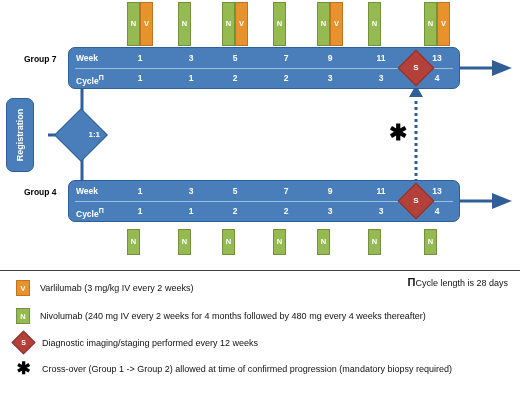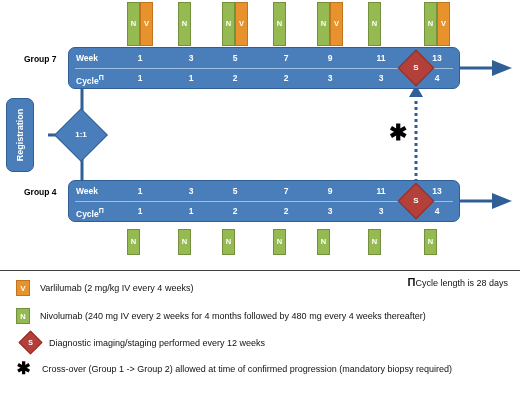--- a/index.html
+++ b/index.html
@@ -121,21 +121,21 @@
     transform:rotate(45deg);
     box-sizing:border-box;
   }
   .diamond .dtext{
     position:relative;
     color:#ffffff;
     font-size:8px;
     font-weight:bold;
     line-height:1;
   }
-  .d-rand{width:38px;height:38px;}
+  .d-rand{width:38px;height:38px;justify-content:flex-end;}
   .d-rand .dshape{background:#4a7ebb;border:1.5px solid #2f5f96;}
   .d-s{width:26px;height:26px;}
   .d-s .dshape{background:#b4403a;border:1.5px solid #8c2f2b;}
 
   
   svg.lines{position:absolute;left:0;top:0;width:520px;height:272px;overflow:visible;}
 
   
   .asterisk{
     position:absolute;
@@ -371,31 +371,31 @@
   <div class="legend">
 
     <div class="footnote">
       <span class="pisym">Π</span><span>Cycle length is 28 days</span>
     </div>
 
     <div class="legend-row" style="left:16px;top:8px;">
       <div class="legend-swatch sw-v">
           <span>V</span>
         </div>
-      <div class="legend-text">Varlilumab (2 mg/kg IV every 4 weeks)</div>
+      <div class="legend-text">Varlilumab (3 mg/kg IV every 2 weeks)</div>
     </div>
 
     <div class="legend-row" style="left:16px;top:36px;">
       <div class="legend-swatch sw-n">
           <span>N</span>
         </div>
       <div class="legend-text">Nivolumab (240 mg IV every 2 weeks for 4 months followed by 480 mg every 4 weeks thereafter)</div>
     </div>
 
-    <div class="legend-row" style="left:22px;top:62px;">
+    <div class="legend-row" style="left:15px;top:62px;">
       <div class="legend-diamond">
         <div class="dshape"></div>
         <div class="dtext">S</div>
       </div>
       <div class="legend-text">Diagnostic imaging/staging performed every 12 weeks</div>
     </div>
 
     <div class="legend-row" style="left:15px;top:88px;">
       <div class="legend-ast">✱</div>
       <div class="legend-text">Cross-over (Group 1 -&gt; Group 2) allowed at time of confirmed progression (mandatory biopsy required)</div>

